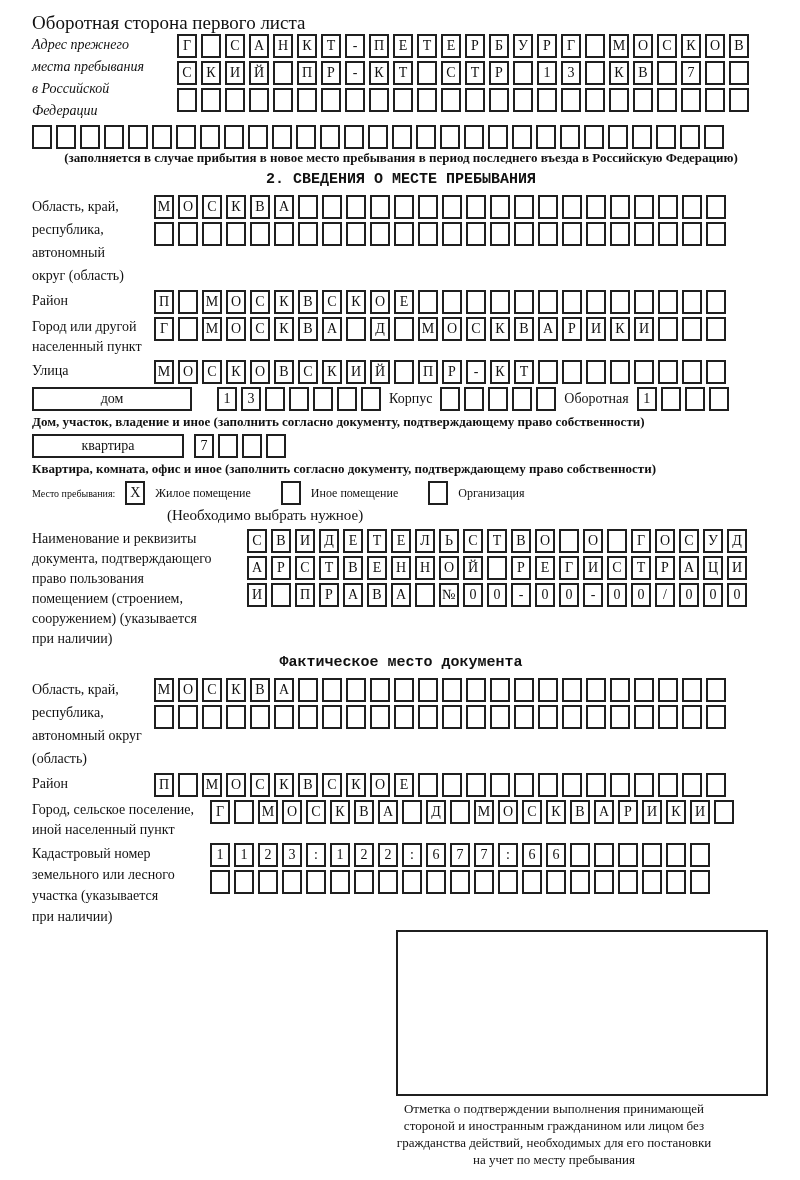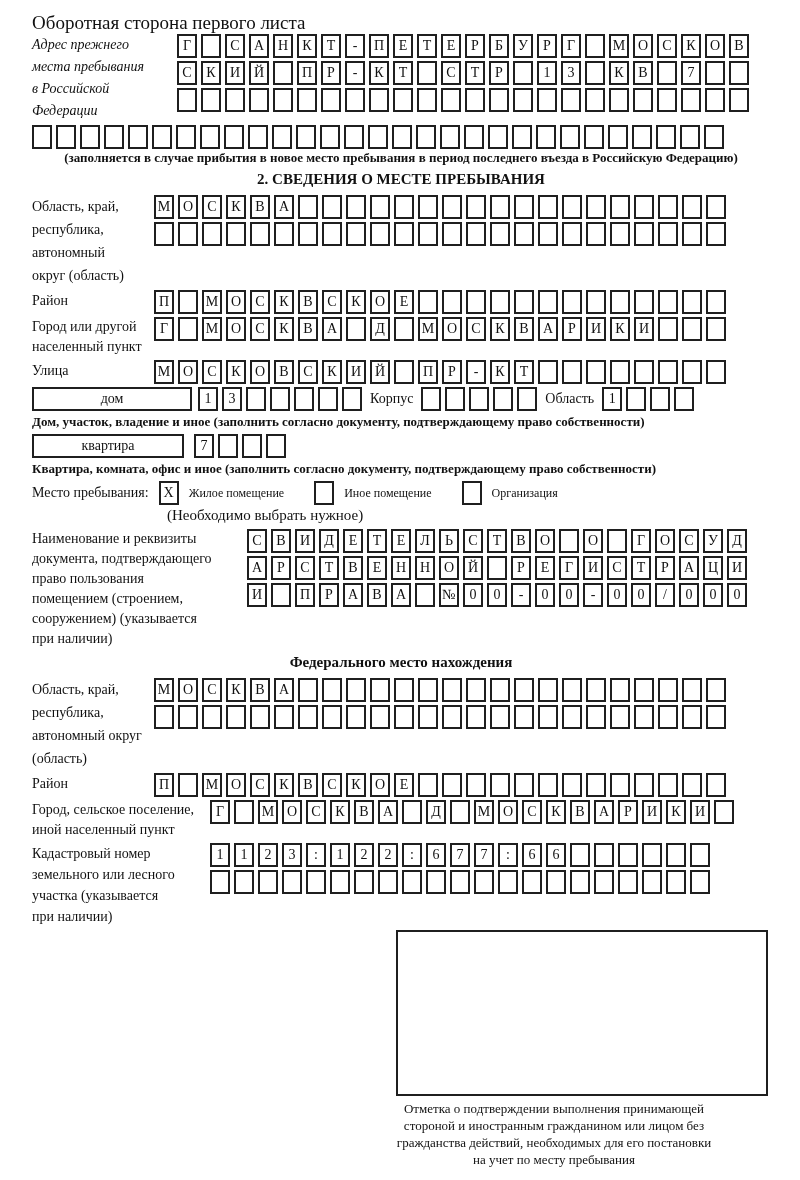--- a/index.html
+++ b/index.html
@@ -20,31 +20,31 @@
     font-size:14px; line-height:1; font-family:"Liberation Serif", serif;
   }
   .lbl { font-size:14px; line-height:22px; white-space:pre-line; flex:none; }
   .lbl2 { font-size:14px; line-height:23px; white-space:pre-line; flex:none; }
   .w145 { width:145px;font-style:italic; } .w122 { width:122px; } .w215 { width:215px; }
   .w178 { width:178px; line-height:20px; }
   .doclbl { line-height:20px; }
   .kadlbl { line-height:21px; }
   .caption { font-size:13px; margin:1px 0 4px;font-weight:bold; }
   .center { text-align:center; }
-  .sec-title { text-align:center; font-weight:bold; font-size:15px; margin:5px 0 7px; }
+  .sec-title { text-align:center; font-weight:bold; font-size:15px; margin:5px 0 7px;font-family:Liberation Mono, monospace; }
   .widebox {
     height:24px; border:2px solid #1f1f1f; flex:none;
     display:flex; align-items:center; justify-content:center;
     font-size:14px;
   }
-  .dombox { width:160px; margin-right:6px; }
+  .dombox { width:160px; margin-right:25px; }
   .kvbox  { width:152px; margin-right:10px; }
   .inline-lbl { font-size:14px; line-height:24px; margin:0 8px; flex:none; }
   .mesto-row { display:flex; align-items:center; margin-top:4px; }
-  .mesto-lbl { font-size:14px; margin-right:10px;text-align:center; }
+  .mesto-lbl { font-size:10px; margin-right:10px;text-align:center; }
   .opt-lbl { font-size:12px; margin:0 10px; }
   .gap20 { margin-left:20px; }
   .mesto-note { font-size:15px; margin:2px 0 5px 135px; }
   .fact-cap { font-size:13px; text-align:center; line-height:18px; white-space:pre-line; margin-bottom:4px; }
   .markbox {
     width:372px; height:166px; border:2px solid #1f1f1f;
     margin-left:auto; margin-right:2px; margin-top:2px;
   }
   .mark-caption {
     width:432px; margin-left:auto; margin-right:0;
@@ -346,21 +346,21 @@
         <span class="cell"></span>
       </div>
     <span class="inline-lbl">Корпус</span>
     <div class="cells">
         <span class="cell"></span>
         <span class="cell"></span>
         <span class="cell"></span>
         <span class="cell"></span>
         <span class="cell"></span>
       </div>
-    <span class="inline-lbl">Область</span>
+    <span class="inline-lbl">Оборотная</span>
     <div class="cells">
         <span class="cell">1</span>
         <span class="cell"></span>
         <span class="cell"></span>
         <span class="cell"></span>
       </div>
   </div>
   <div class="caption">Дом, участок, владение и иное (заполнить согласно документу, подтверждающему право собственности)</div>
 
   <div class="row">
@@ -460,21 +460,21 @@
           <span class="cell">0</span>
           <span class="cell">0</span>
           <span class="cell">/</span>
           <span class="cell">0</span>
           <span class="cell">0</span>
           <span class="cell">0</span>
         </div>
     </div>
   </div>
 
-  <div class="sec-title">Федерального место нахождения</div>
+  <div class="sec-title">Фактическое место документа</div>
 
   <div class="row">
     <div class="lbl2 w122">Область, край,
 республика,
 автономный округ
 (область)</div>
     <div class="rows">
       <div class="cells">
           <span class="cell">М</span>
           <span class="cell">О</span>

